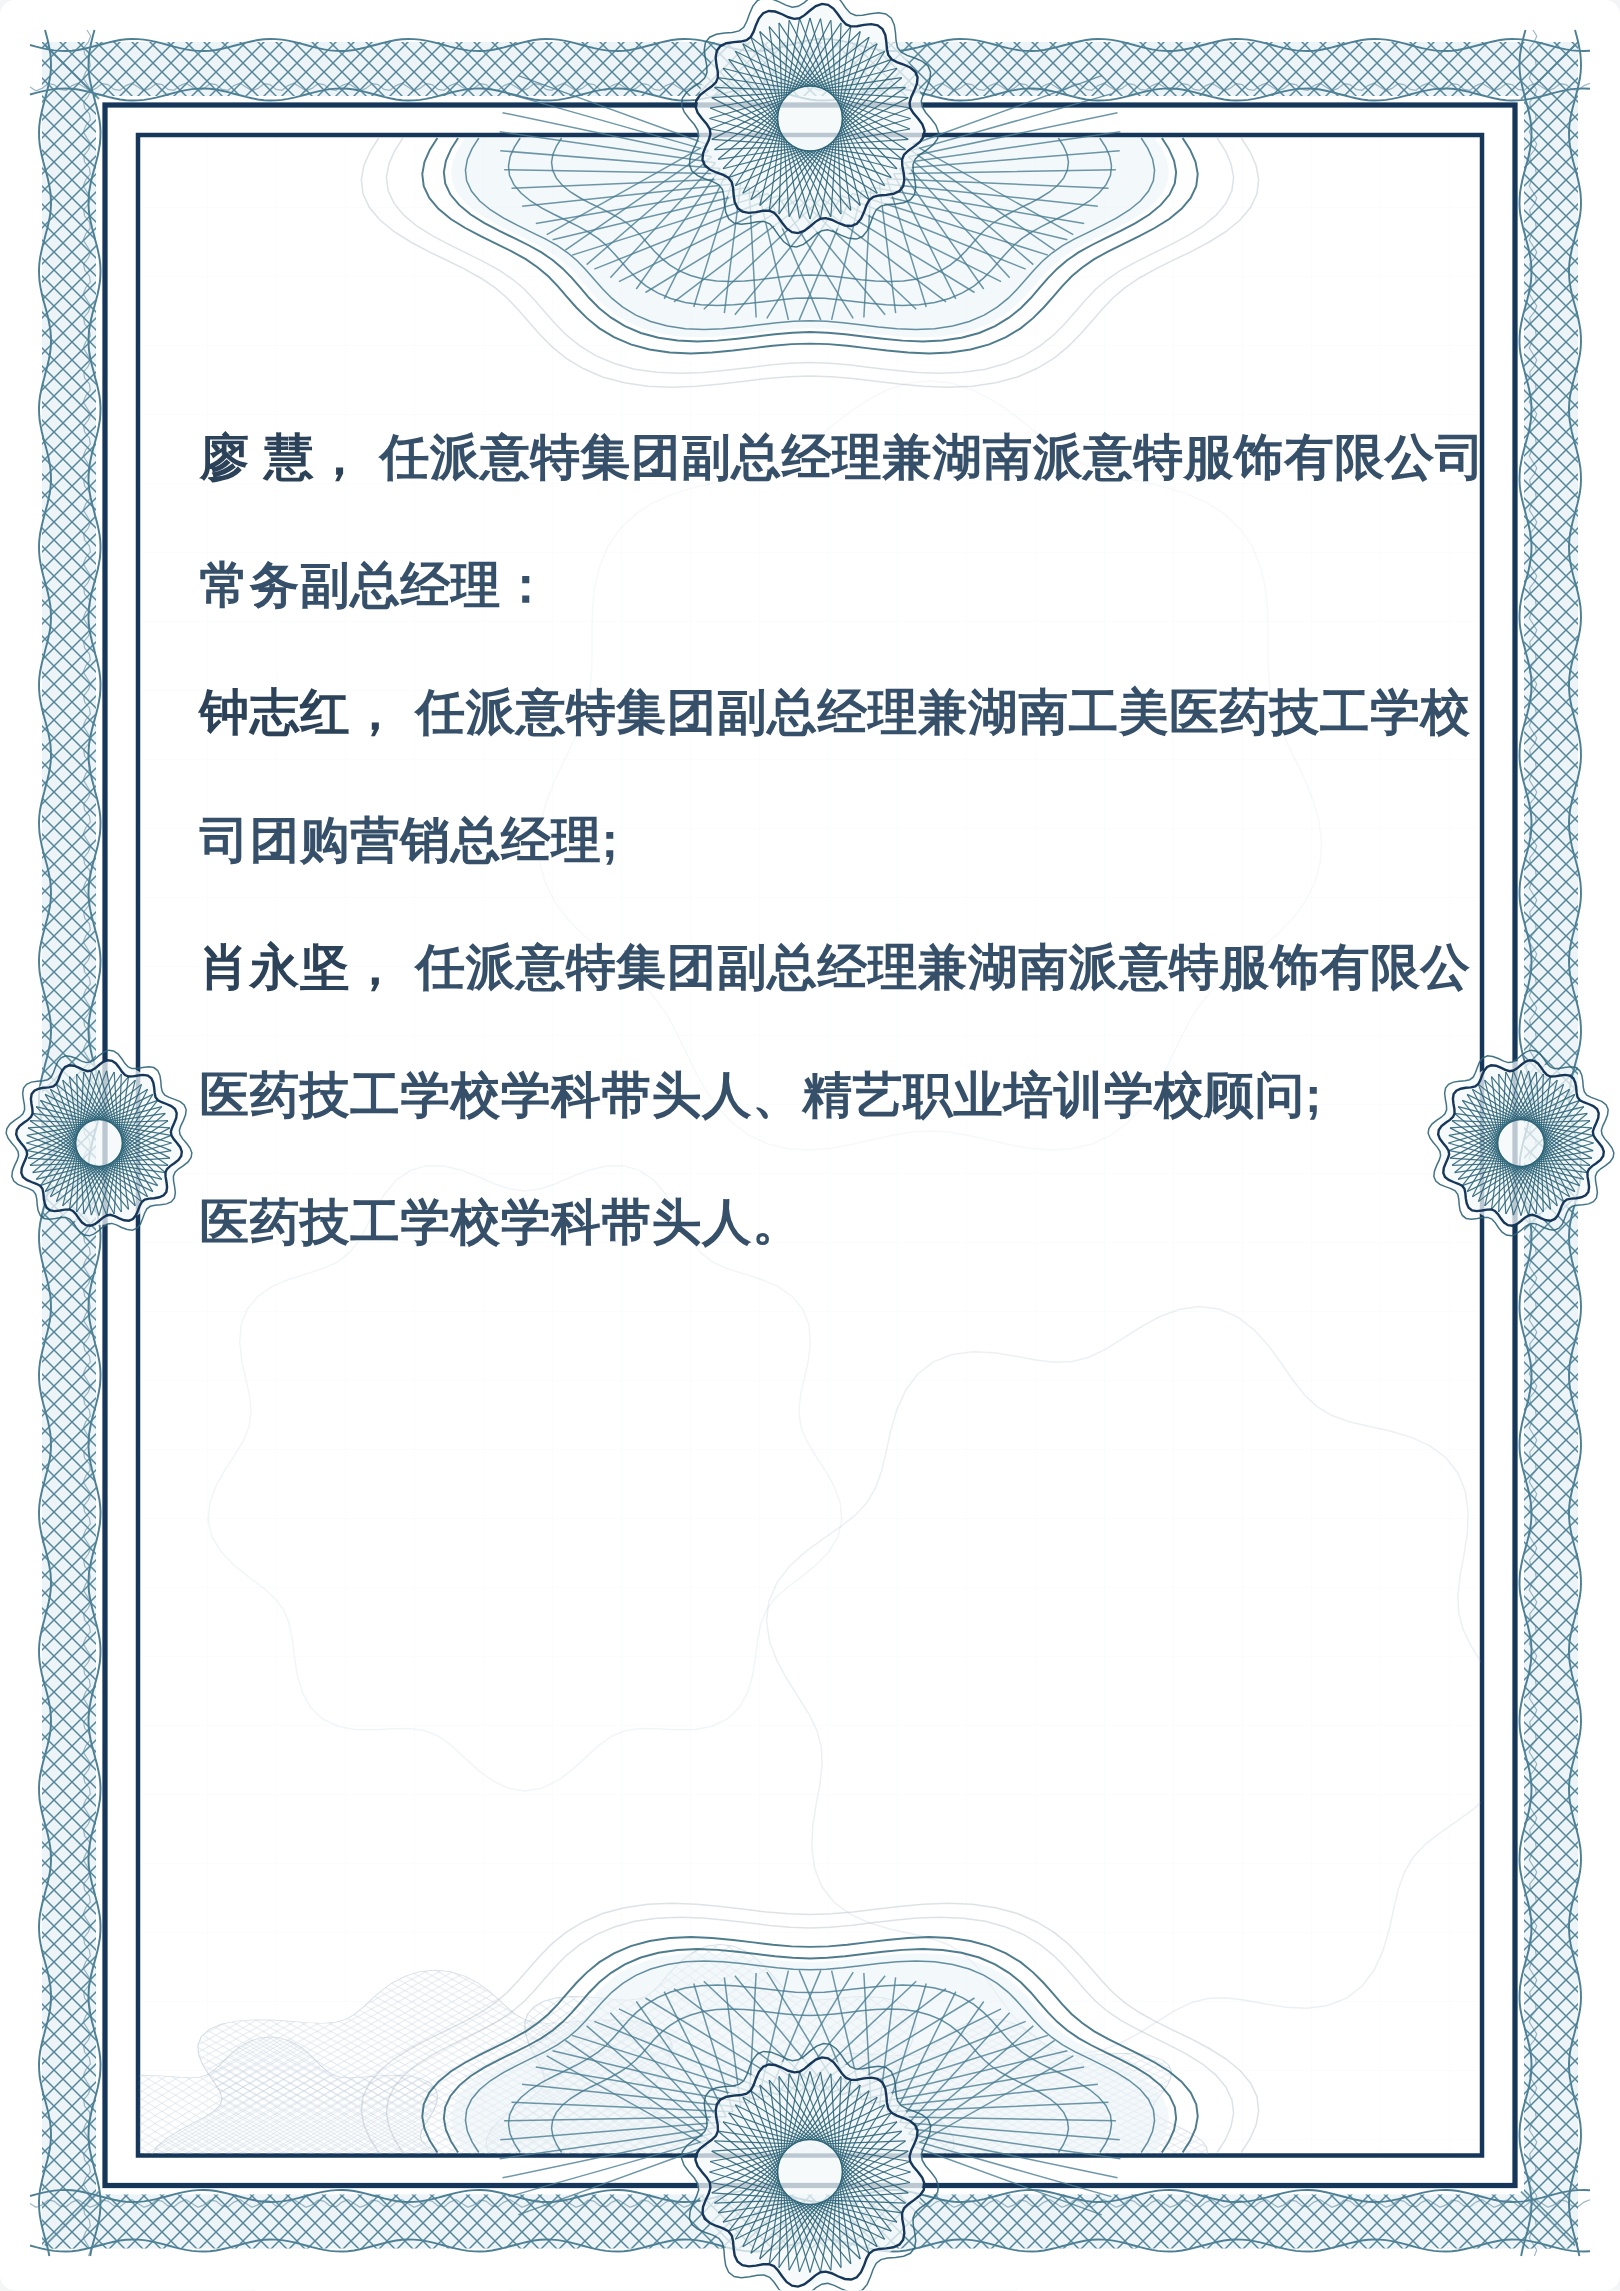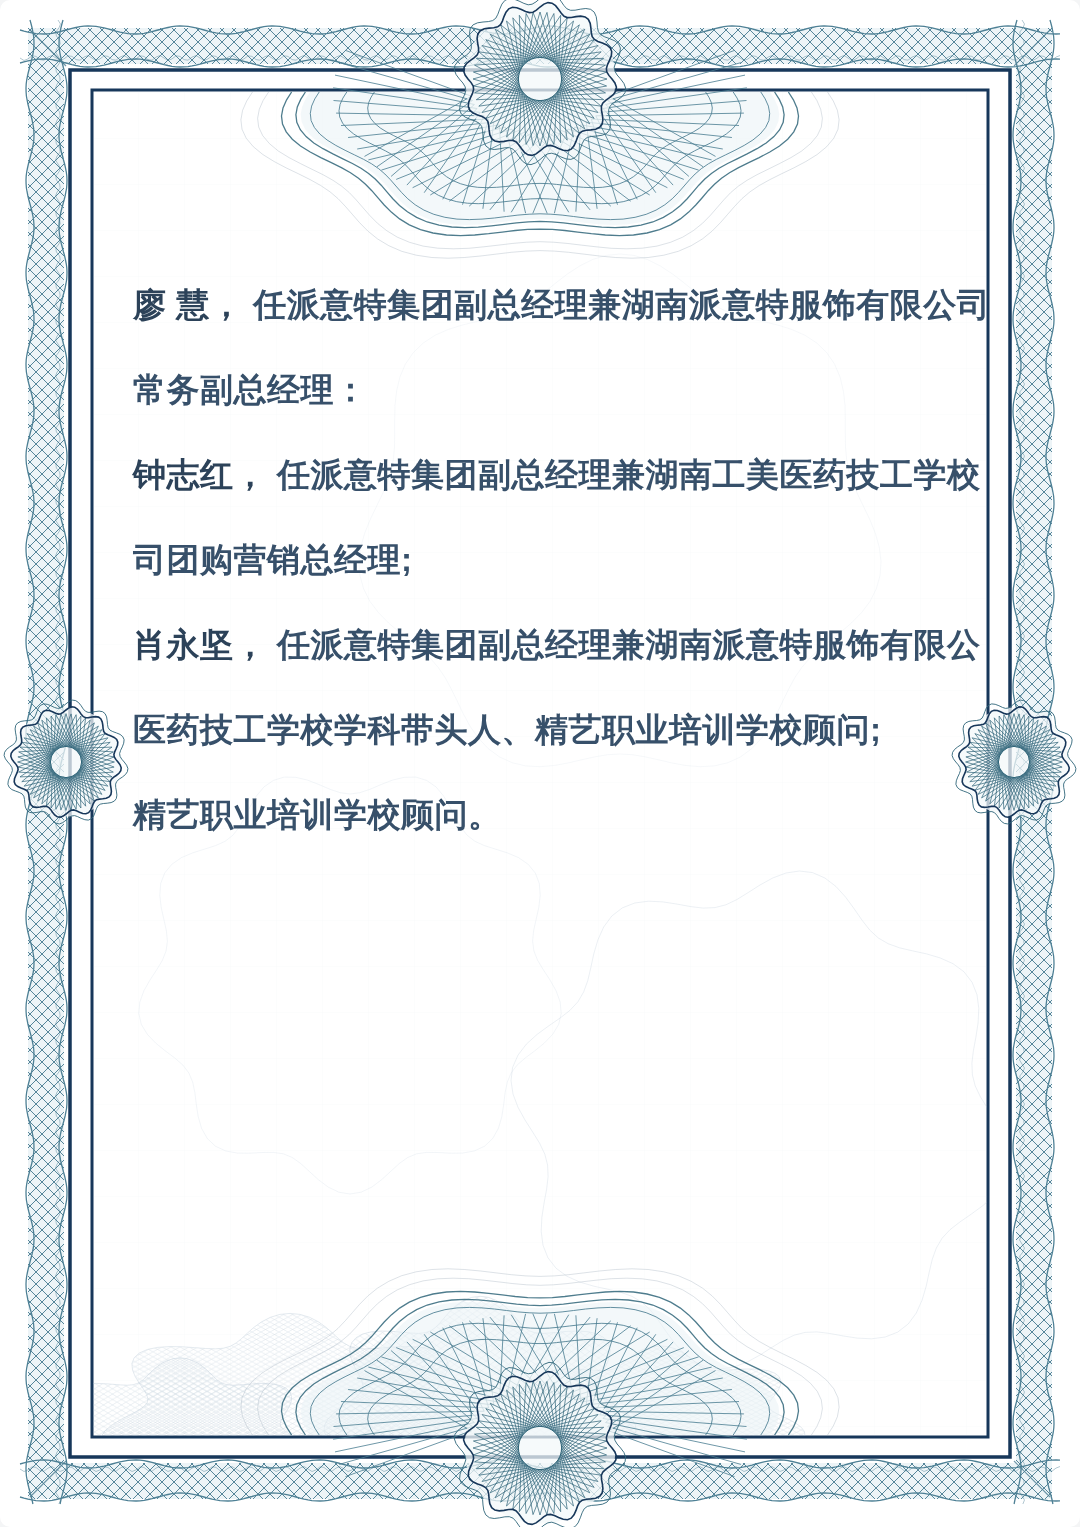--- a/index.html
+++ b/index.html
@@ -134,15 +134,15 @@
       <path d="M1072.2,762.0L1074.6,765.2L1075.9,768.5L1075.4,771.7L1073.4,774.6L1070.3,777.1L1067.1,779.2L1064.7,781.5L1063.6,784.1L1063.7,787.3L1064.4,791.1L1064.9,795.1L1064.3,798.6L1062.3,801.1L1059.1,802.6L1055.2,803.2L1051.3,803.5L1048.2,804.2L1045.9,805.9L1044.4,808.8L1043.1,812.4L1041.6,816.1L1039.3,818.8L1036.3,820.1L1032.8,819.7L1029.1,818.3L1025.6,816.6L1022.5,815.6L1019.7,816.0L1016.9,817.7L1014.0,820.2L1010.8,822.6L1007.5,823.9L1004.3,823.4L1001.4,821.4L998.9,818.3L996.8,815.1L994.5,812.7L991.9,811.6L988.7,811.7L984.9,812.4L980.9,812.9L977.4,812.3L974.9,810.3L973.4,807.1L972.8,803.2L972.5,799.3L971.8,796.2L970.1,793.9L967.2,792.4L963.6,791.1L959.9,789.6L957.2,787.3L955.9,784.3L956.3,780.8L957.7,777.1L959.4,773.6L960.4,770.5L960.0,767.7L958.3,764.9L955.8,762.0L953.4,758.8L952.1,755.5L952.6,752.3L954.6,749.4L957.7,746.9L960.9,744.8L963.3,742.5L964.4,739.9L964.3,736.7L963.6,732.9L963.1,728.9L963.7,725.4L965.7,722.9L968.9,721.4L972.8,720.8L976.7,720.5L979.8,719.8L982.1,718.1L983.6,715.2L984.9,711.6L986.4,707.9L988.7,705.2L991.7,703.9L995.2,704.3L998.9,705.7L1002.4,707.4L1005.5,708.4L1008.3,708.0L1011.1,706.3L1014.0,703.8L1017.2,701.4L1020.5,700.1L1023.7,700.6L1026.6,702.6L1029.1,705.7L1031.2,708.9L1033.5,711.3L1036.1,712.4L1039.3,712.3L1043.1,711.6L1047.1,711.1L1050.6,711.7L1053.1,713.7L1054.6,716.9L1055.2,720.8L1055.5,724.7L1056.2,727.8L1057.9,730.1L1060.8,731.6L1064.4,732.9L1068.1,734.4L1070.8,736.7L1072.1,739.7L1071.7,743.2L1070.3,746.9L1068.6,750.4L1067.6,753.5L1068.0,756.3L1069.7,759.1L1072.2,762.0Z" stroke="#2f6579" stroke-width="1" fill="none" opacity="0.9"></path>
       <circle cx="1014" cy="762" r="15.6" fill="none" stroke="#2f6579" stroke-width="1"></circle>
     </svg>
   <div class="content">
     <div class="line"><span class="nm">廖 慧，</span><span class="tx">任派意特集团副总经理兼湖南派意特服饰有限公司</span></div>
     <div class="line"><span class="nm"></span><span class="tx">常务副总经理：</span></div>
     <div class="line"><span class="nm">钟志红，</span><span class="tx">任派意特集团副总经理兼湖南工美医药技工学校</span></div>
     <div class="line"><span class="nm"></span><span class="tx">司团购营销总经理;</span></div>
     <div class="line"><span class="nm">肖永坚，</span><span class="tx">任派意特集团副总经理兼湖南派意特服饰有限公</span></div>
     <div class="line"><span class="nm"></span><span class="tx">医药技工学校学科带头人、精艺职业培训学校顾问;</span></div>
-    <div class="line"><span class="nm"></span><span class="tx">精艺职业培训学校顾问。</span></div>
+    <div class="line"><span class="nm"></span><span class="tx">医药技工学校学科带头人。</span></div>
   </div>
 </div>
 
 </body></html>

